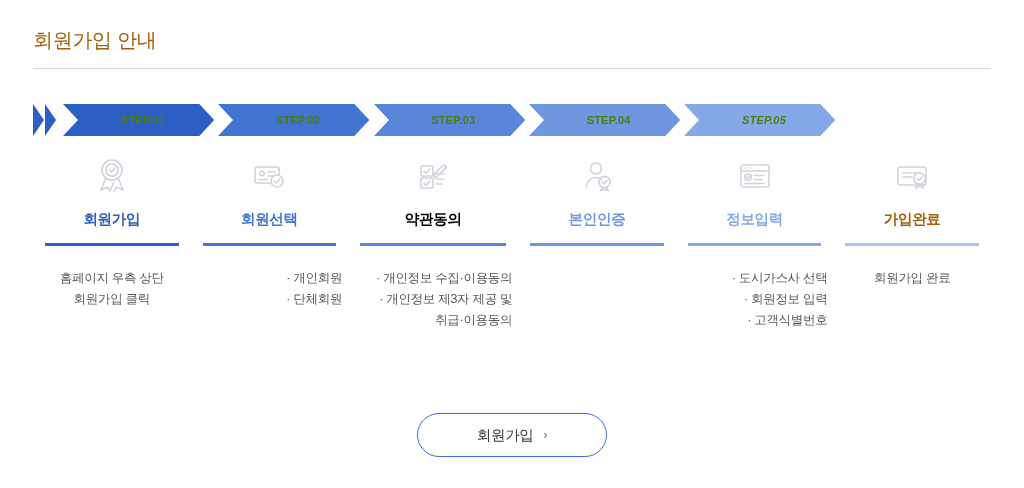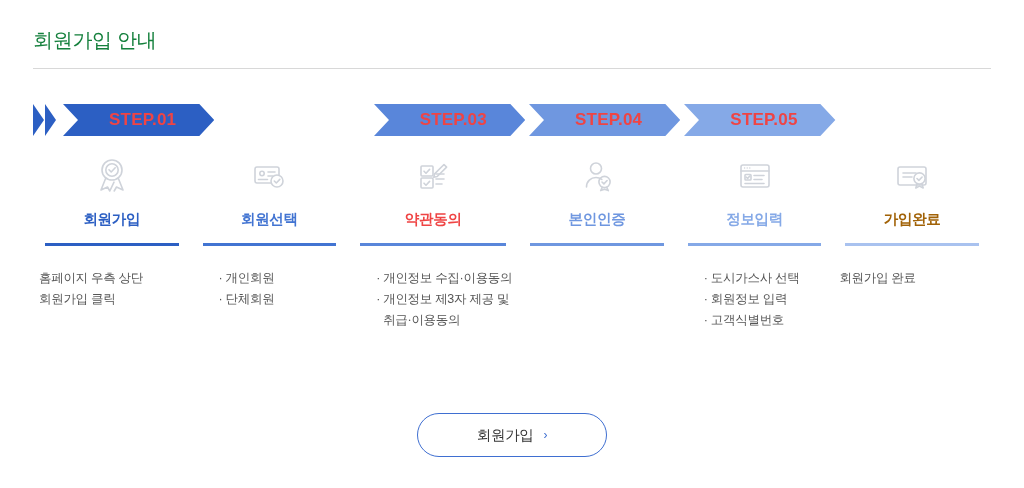--- a/index.html
+++ b/index.html
@@ -22,21 +22,21 @@
     box-sizing: border-box;
   }
 
   
   .page-title {
     position: absolute;
     left: 33px;
     top: 14px;
     font-size: 20px;
     font-weight: 400;
-    color: #15803d;
+    color: #a16207;
     letter-spacing: -0.3px;
     white-space: nowrap;
   }
   .title-rule {
     position: absolute;
     left: 33px;
     top: 68px;
     width: 958px;
     height: 1px;
     background: #d8d8d8;
@@ -64,23 +64,23 @@
     top: 0;
     height: 32px;
     display: flex;
     align-items: center;
     justify-content: center;
     box-sizing: border-box;
   }
   .step-arrow .step-label {
     position: relative;
     z-index: 2;
-    font-size: 17px;
+    font-size: 11px;
     font-weight: 600;
-    color: #ef4444;
+    color: #4d7c0f;
     letter-spacing: 0.2px;
     transform: translateX(4px);
     white-space: nowrap;
     text-align: right;
   }
   .step-arrow .arrow-bg {
     position: absolute;
     inset: 0;
     z-index: 1;
   }
@@ -130,23 +130,24 @@
   }
   .col-desc {
     margin-top: 22px;
     width: 100%;
     font-size: 12.5px;
     line-height: 21px;
     color: #555555;
     letter-spacing: -0.3px;
   }
   .col-desc.centered {
+    text-align: center;
   }
   .col-desc.bulleted {
-    text-align: left;
+    text-align: right;
     padding-left: 22px;
     box-sizing: border-box;
   }
   .desc-line {
     white-space: nowrap;
   }
   .desc-line.indent {
     padding-left: 7px;
     font-family: Liberation Serif, serif;
   }
@@ -202,37 +203,45 @@
       </svg>
     </div>
   <div class="step-arrow" style="left: 30px; width: 151.333px;">
         <div class="arrow-bg">
           <svg viewBox="0 0 151.33333333333334 32" preserveAspectRatio="none">
             <polygon points="0,0 136.33333333333334,0 151.33333333333334,16 136.33333333333334,32 0,32 15,16" fill="#2c5fc3"></polygon>
           </svg>
         </div>
         <span class="step-label">STEP.01</span>
       </div>
+      <div class="step-arrow" style="left: 185.333px; width: 151.333px;">
+        <div class="arrow-bg">
+          <svg viewBox="0 0 151.33333333333334 32" preserveAspectRatio="none">
+            <polygon points="0,0 136.33333333333334,0 151.33333333333334,16 136.33333333333334,32 0,32 15,16" fill="#4274d2"></polygon>
+          </svg>
+        </div>
+        <span class="step-label">STEP.02</span>
+      </div>
       <div class="step-arrow" style="left: 340.667px; width: 151.333px;">
         <div class="arrow-bg">
           <svg viewBox="0 0 151.33333333333334 32" preserveAspectRatio="none">
             <polygon points="0,0 136.33333333333334,0 151.33333333333334,16 136.33333333333334,32 0,32 15,16" fill="#5986da"></polygon>
           </svg>
         </div>
         <span class="step-label">STEP.03</span>
       </div>
       <div class="step-arrow" style="left: 496px; width: 151.333px;">
         <div class="arrow-bg">
           <svg viewBox="0 0 151.33333333333334 32" preserveAspectRatio="none">
             <polygon points="0,0 136.33333333333334,0 151.33333333333334,16 136.33333333333334,32 0,32 15,16" fill="#6f97e0"></polygon>
           </svg>
         </div>
         <span class="step-label">STEP.04</span>
       </div>
-      <div class="step-arrow" style="left: 651.333px; width: 151.333px;">
+      <div class="step-arrow" style="left: 651.333px; width: 151.333px; font-style: italic;">
         <div class="arrow-bg">
           <svg viewBox="0 0 151.33333333333334 32" preserveAspectRatio="none">
             <polygon points="0,0 136.33333333333334,0 151.33333333333334,16 136.33333333333334,32 0,32 15,16" fill="#85a9e7"></polygon>
           </svg>
         </div>
         <span class="step-label">STEP.05</span>
       </div>
     </div>
 
   <div class="cols" id="cols">
@@ -274,21 +283,21 @@
         <div class="col-icon">
           <svg width="44" height="44" viewBox="0 0 44 44" fill="none" stroke="#cfd3da" stroke-width="1.6" stroke-linecap="round" stroke-linejoin="round">
             <rect x="10" y="12" width="12" height="10" rx="1"></rect>
             <rect x="10" y="24" width="12" height="10" rx="1"></rect>
             <path d="M13 17.2l2 2 3.6-3.8"></path>
             <path d="M13 29.2l2 2 3.6-3.8"></path>
             <path d="M25 20h8M25 25h8M25 30h6"></path>
             <path d="M33 10.5l2.6 2.6-9.4 9.4-3.4.8.8-3.4z"></path>
           </svg>
         </div>
-        <div class="col-name" style="color: #ef4444;">약관동의</div>
+        <div class="col-name" style="color: #000000;">약관동의</div>
         <div class="col-underline" style="background: rgb(89, 134, 218);"></div>
         <div class="col-desc bulleted">
           <div class="desc-line">· 개인정보 수집·이용동의</div>
           <div class="desc-line">· 개인정보 제3자 제공 및</div>
           <div class="desc-line indent">취급·이용동의</div>
         </div>
       </div>
       <div class="col">
         <div class="col-icon">
           <svg width="44" height="44" viewBox="0 0 44 44" fill="none" stroke="#cfd3da" stroke-width="1.6" stroke-linecap="round" stroke-linejoin="round">

